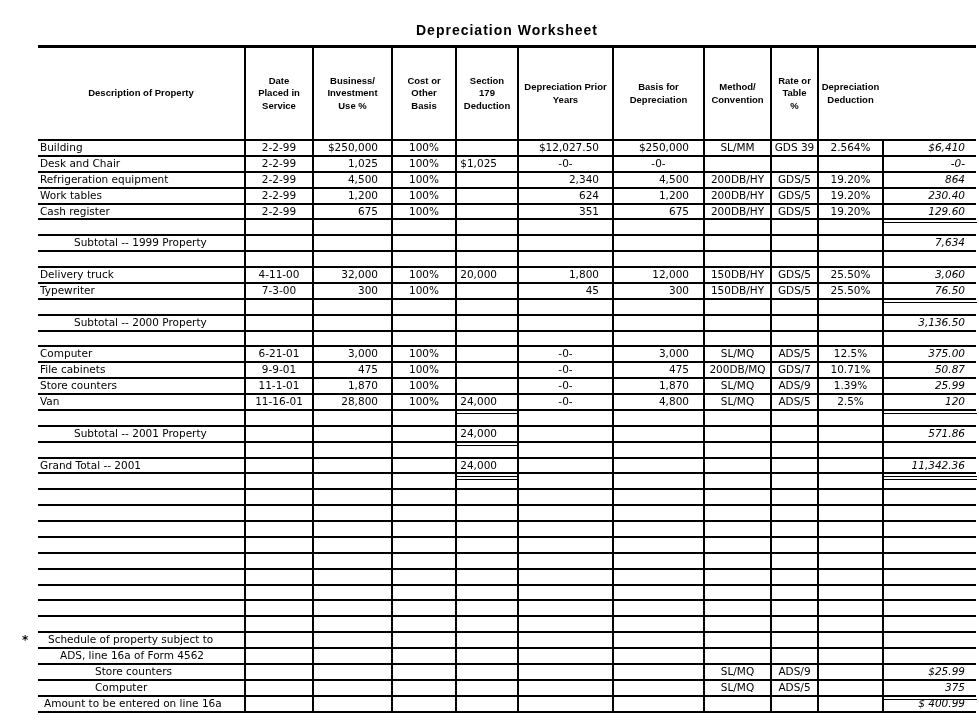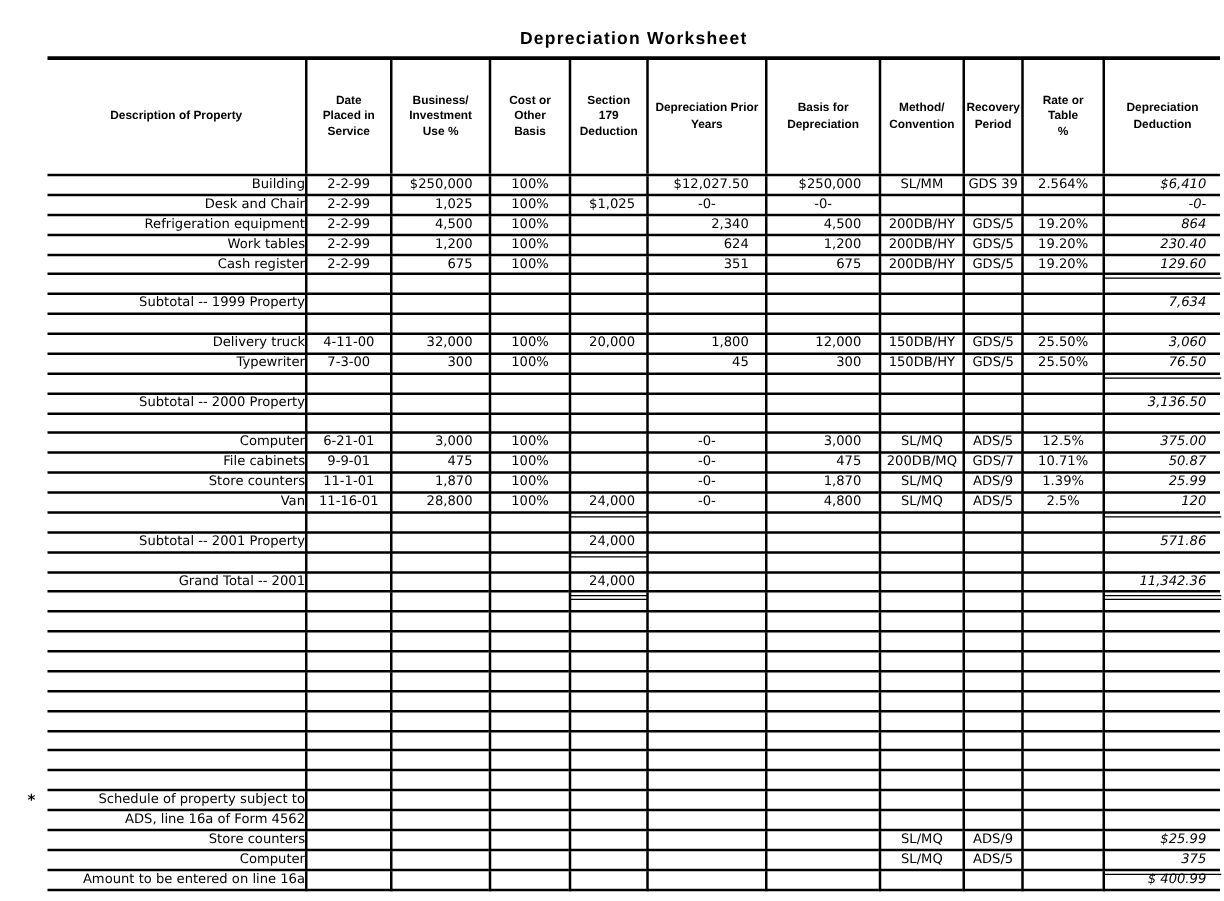--- a/index.html
+++ b/index.html
@@ -32,25 +32,25 @@
     display:grid;
     grid-template-columns:206px 68px 79px 64px 62px 95px 91px 67px 47px 65px 94px;
     grid-auto-rows:15.89px;
   }
   #bodygrid > div {
     position:relative; box-sizing:border-box;
     border-bottom:2px solid #000;
     font-size:10.5px; line-height:13px; white-space:nowrap;
   }
   #bodygrid > div.bl { border-left:2px solid #000; }
-  .al { text-align:right;   padding-left:2px; }
+  .al { text-align:left;   padding-left:2px; }
   .ac { text-align:center; }
   .ar { text-align:right; }
   .p2  { padding-right:13px; }
-  .p4  { padding-right:9px;  }
+  .p4  { padding-right:20px;  }
   .p5  { padding-right:13px; }
   .p6  { padding-right:14px; }
   .p10 { padding-right:11px;font-style:italic; }
   .u1::after {
     content:""; position:absolute; left:-1px; right:-1px; bottom:-5px;
     border-top:1.5px solid #000; z-index:3;
   }
   .u2::after {
     content:""; position:absolute; left:-1px; right:-1px; bottom:-8px;
     height:4.5px; box-sizing:border-box;
@@ -83,23 +83,20 @@
         <div class="bl">
           <div>Depreciation Prior<br>Years</div>
         </div>
         <div class="bl">
           <div>Basis for<br>Depreciation</div>
         </div>
         <div class="bl">
           <div>Method/<br>Convention</div>
         </div>
         <div class="bl">
-          <div>Recovery<br>Period</div>
-        </div>
-        <div class="bl">
           <div>Rate or<br>Table<br>%</div>
         </div>
         <div class="bl">
           <div>Depreciation<br>Deduction</div>
         </div>
       </div>
     <div id="bodygrid">
         <div class="al">Building</div>
         <div class="bl ac">2-2-99</div>
         <div class="bl ar p2">$250,000</div>

